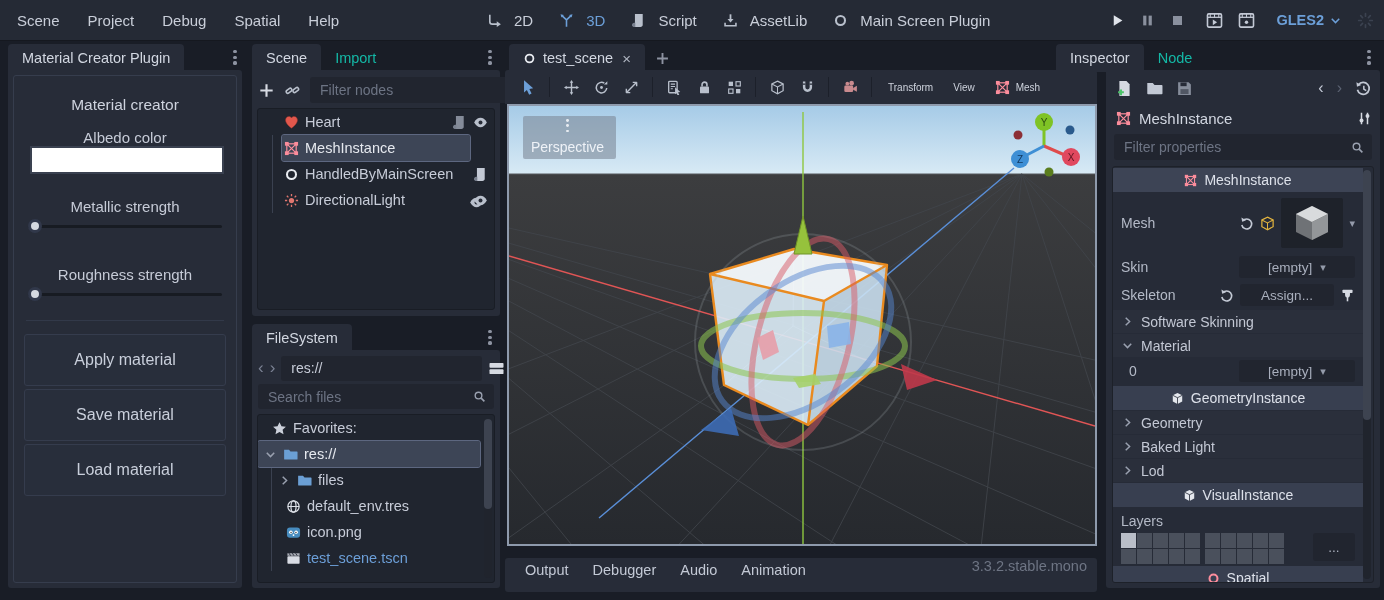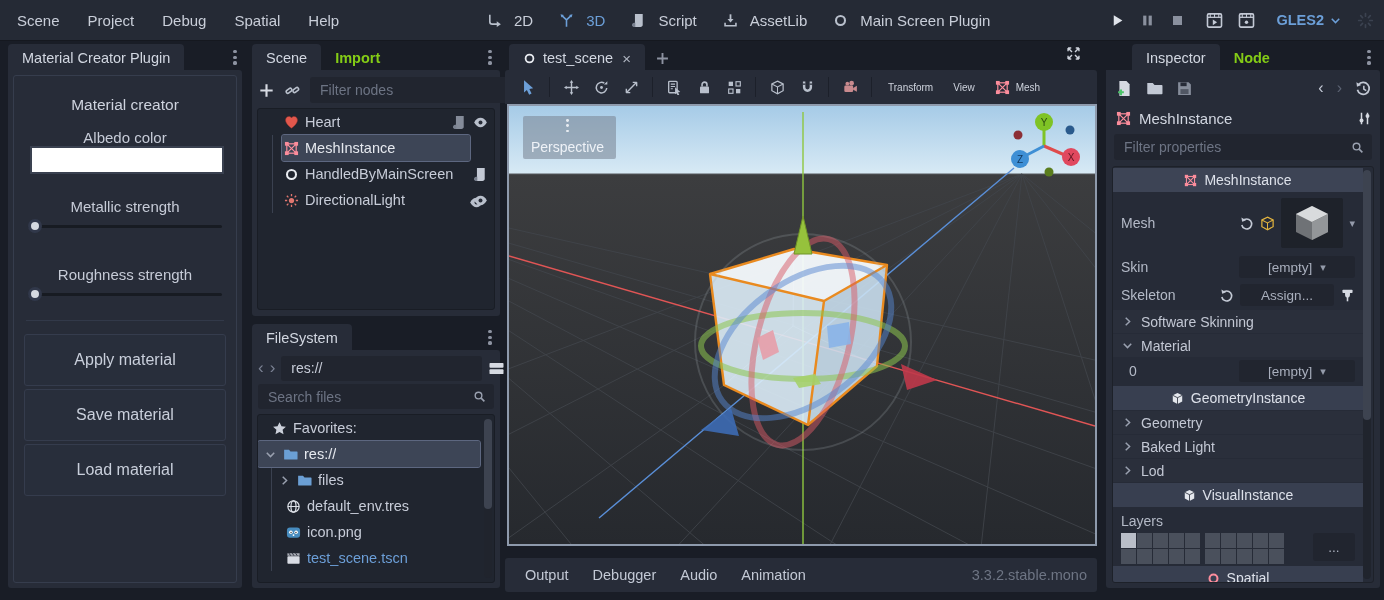--- a/index.html
+++ b/index.html
@@ -23,21 +23,21 @@
   .menu-item{padding:0 3px;margin-right:22px;color:#c9ced9;font-size:15px;cursor:default;}
   .ws-item{display:flex;align-items:center;gap:12px;margin-right:26px;color:#c9ced9;font-size:15px;}
   .runbtns{gap:15px;}
   .vdots{display:inline-flex;flex-direction:column;gap:2.5px;align-items:center;justify-content:center;width:14px;}
   .vdots i{width:3.2px;height:3.2px;border-radius:50%;background:#8d93a1;}
 
   
   .dock-tabbar{position:absolute;display:flex;align-items:flex-end;height:30px;}
   .dtab{height:28px;display:flex;align-items:center;gap:7px;padding:0 14px;font-size:14.5px;
         color:#d2d7e1;background:#272c38;border-radius:4px 4px 0 0;}
-  .dtab.off{background:transparent;color:#84cc16;font-weight:bold;}
+  .dtab.off{background:transparent;color:#14b8a6;}
   .dock-body{position:absolute;background:#272c38;border-radius:0 3px 3px 3px;}
   .inset{position:absolute;border:1px solid #363d4d;border-radius:3px;}
   .darkpanel{position:absolute;background:#20252f;border:1px solid #191d25;border-radius:3px;overflow:hidden;}
   .toolbtn{display:flex;align-items:center;justify-content:center;}
   .searchbox{display:flex;align-items:center;background:#21252f;border-radius:3px;padding:0 8px;gap:6px;}
   .searchbox input{flex:1;background:transparent;border:0;outline:0;color:#c7ccd8;font-size:14px;
         font-family:"Liberation Sans",sans-serif;min-width:0;}
   .searchbox input::placeholder{color:#6d7484;}
 
   
@@ -63,21 +63,21 @@
   .tb-menu{padding:0 10px;font-size:10px;color:#ced3dd;display:flex;align-items:center;gap:6px;}
 
   
   #viewport{left:507px;top:104px;width:586px;height:438px;border:2px solid #8e9aac;background:#2c2f34;}
   #persp-btn{position:absolute;left:14px;top:10px;display:flex;align-items:center;gap:7px;
         background:rgba(125,136,152,.60);color:#eef2f7;font-size:14px;padding:3px 12px 4px 8px;border-radius:2px;flex-direction:column;}
   #persp-btn .vdots i{background:#e8ecf2;width:2.8px;height:2.8px;}
 
   
   #bottom-panel{left:505px;top:558px;width:592px;height:34px;background:#272c38;border-radius:3px;
-        display:flex;align-items:center;padding:0 10px;box-sizing:border-box;gap:4px;}
+        display:flex;align-items:flex-start;padding:0 10px;box-sizing:border-box;gap:4px;}
   .bp-btn{padding:4px 10px;font-size:14.5px;color:#c3c9d5;border-radius:3px;}
 
   
   .prop-row{display:flex;align-items:center;min-height:26px;padding:1px 8px;gap:6px;}
   .prop-label{color:#b4bac7;font-size:14px;}
   .val-btn{display:flex;align-items:center;justify-content:center;gap:8px;background:#21252f;
         border-radius:3px;height:22px;color:#a9afbd;font-size:13.5px;padding:0 8px;}
   .chev{color:#949baa;font-size:11px;}
   .sect{height:24px;display:flex;align-items:center;justify-content:center;gap:7px;background:#3d4455;
         color:#dde1ea;font-size:14px;margin:1px 0;}
@@ -770,21 +770,21 @@
 
 <div id="bottom-panel" class="abs">
   <span class="bp-btn">Output</span>
   <span class="bp-btn">Debugger</span>
   <span class="bp-btn">Audio</span>
   <span class="bp-btn">Animation</span>
   <span class="spacer"></span>
   <span style="color:#6e7584;font-size:14.5px;">3.3.2.stable.mono</span>
 </div>
 
-<div class="dock-tabbar" style="left:1132px;top:42px;">
+<div class="dock-tabbar" style="left:1056px;top:42px;">
   <div class="dtab">
       <span>Inspector</span>
     </div>
   <div class="dtab off">
       <span>Node</span>
     </div>
 </div>
 <span class="vdots abs" style="left:1362px;top:50px;">
     <i></i>
     <i></i>

